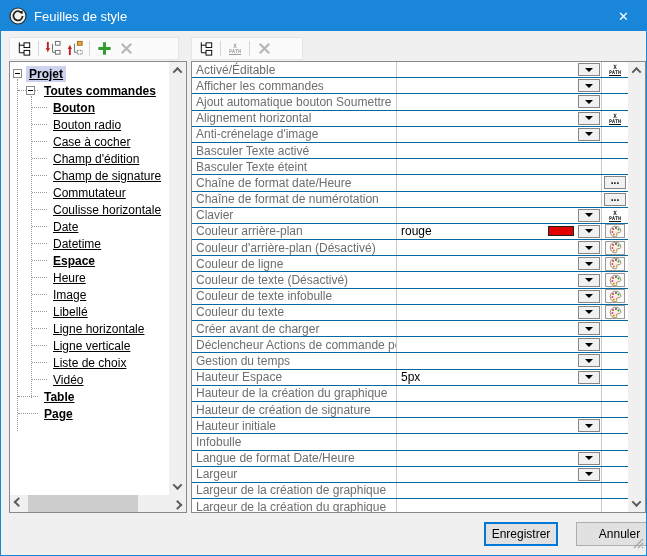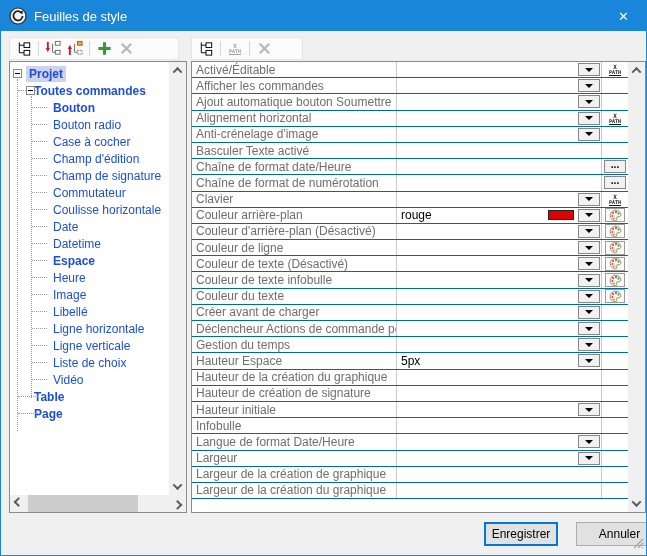--- a/index.html
+++ b/index.html
@@ -34,35 +34,35 @@
   .tb-sep { width:1px; height:15px; background:#d6d6d6; margin:0 3px; }
 
   
   .tree-panel {
     position:absolute; left:8px; top:60px; width:178px; height:452px;
     background:#fff; border:1px solid #8a8a8a; overflow:hidden;
   }
   .tree-view { position:absolute; left:0; top:0; right:17px; bottom:17px; overflow:hidden; padding-top:3px; }
   .tree-row { position:relative; height:17px; display:flex; align-items:center; white-space:nowrap; }
   .tree-row.lvl0 { padding-left:16px; }
-  .tree-row.lvl1 { padding-left:21px; }
+  .tree-row.lvl1 { padding-left:31px; }
   .tree-row.lvl2 { padding-left:40px; }
   .tree-row.lvl1::before, .tree-row.lvl2::before {
     content:""; position:absolute; top:8px; border-top:1px dotted #9a9a9a;
   }
   .tree-row.lvl1::before { left:8px;  width:20px; }
   .tree-row.lvl2::before { left:22px; width:15px; }
   .expander {
     position:absolute; top:4px; width:9px; height:9px; background:#fff;
     border:1px solid #8a8a8a;
   }
   .lvl0 .expander { left:3px; }
   .lvl1 .expander { left:16px; }
   .expander::after { content:""; position:absolute; left:1px; right:1px; top:3px; border-top:1px solid #000; }
-  .tlabel { font-size:12px; color:#1d4ed8; padding:1px 3px; }
+  .tlabel { font-size:12px; color:#000000; padding:1px 3px;text-decoration:underline; }
   .tlabel.bold { font-weight:bold; }
   .tlabel.sel  { background:#cdd3ee; }
   .vline { position:absolute; width:0; border-left:1px dotted #9a9a9a; }
   .vl1 { left:7px;  top:17px; height:352px; }
   .vl2 { left:21px; top:34px; height:302px; }
 
   
   .vscroll { position:absolute; right:0; top:0; width:17px; background:#f0f0f0; }
   .tree-panel .vscroll { bottom:17px; }
   .grid-panel .vscroll { bottom:0; }
@@ -355,20 +355,27 @@
           <div class="cico"></div>
         </div>
         <div class="grow">
           <div class="cname">Basculer Texte activé</div>
           <div class="cval">
             <span class="vtext"></span>
           </div>
           <div class="cico"></div>
         </div>
         <div class="grow">
+          <div class="cname">Basculer Texte éteint</div>
+          <div class="cval">
+            <span class="vtext"></span>
+          </div>
+          <div class="cico"></div>
+        </div>
+        <div class="grow">
           <div class="cname">Chaîne de format date/Heure</div>
           <div class="cval">
             <span class="vtext"></span>
           </div>
           <div class="cico">
             <button class="ellbtn">...</button>
           </div>
         </div>
         <div class="grow">
           <div class="cname">Chaîne de format de numérotation</div>

